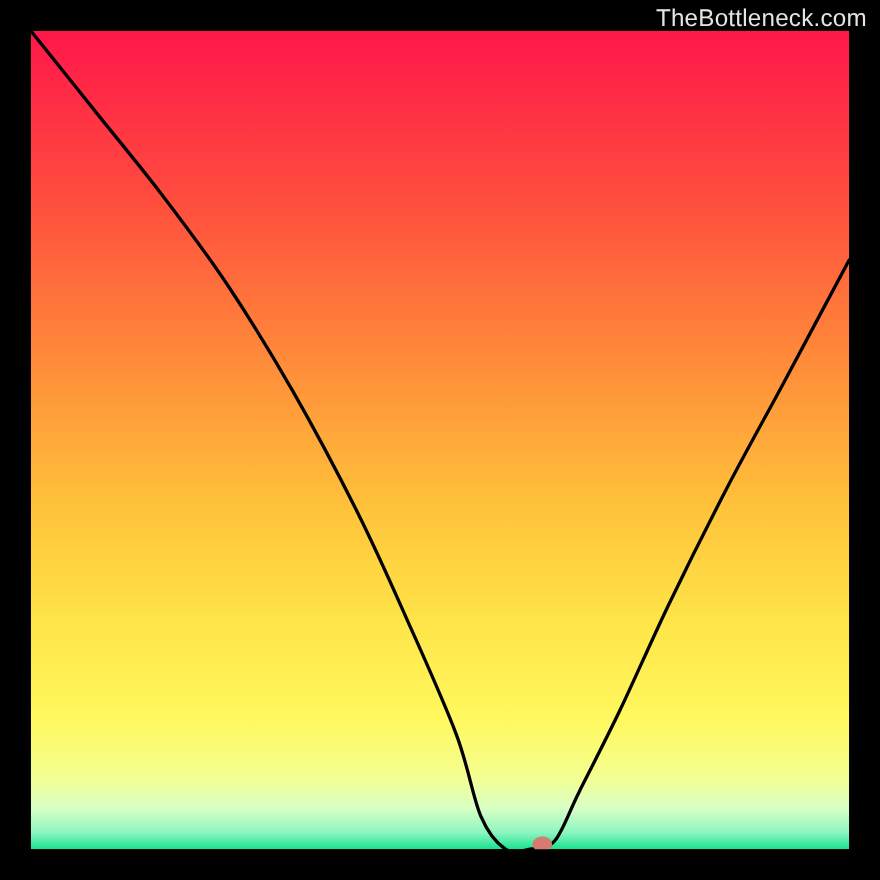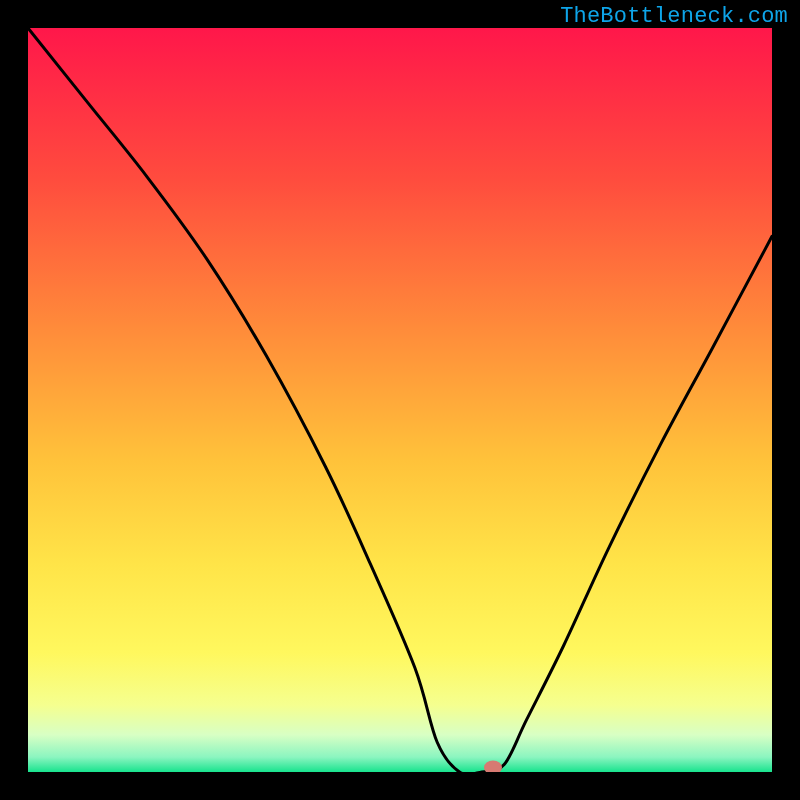--- a/index.html
+++ b/index.html
@@ -13,26 +13,25 @@
   .frame {
     position: relative;
     width: 800px;
     height: 800px;
     background: #000;
   }
   .watermark {
     position: absolute;
     top: 4px;
     right: 12px;
-    color: #0ea5e9;
+    color: #e5e5e5;
     font-size: 22px;
     font-weight: 500;
     letter-spacing: 0.2px;
     z-index: 10;
-    font-family: Liberation Mono, monospace;
   }
   .plot-container {
     position: absolute;
     left: 28px;
     top: 28px;
     width: 744px;
     height: 744px;
   }
   svg {
     display: block;

